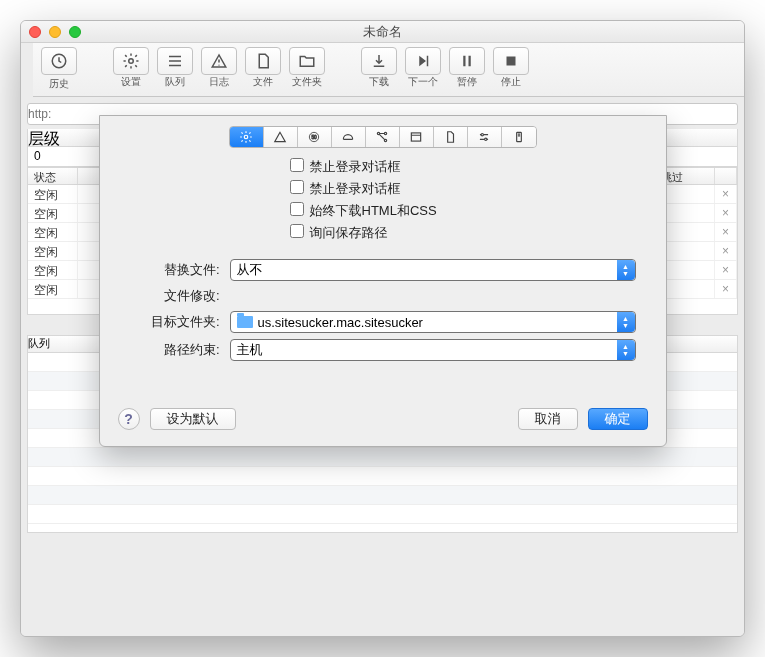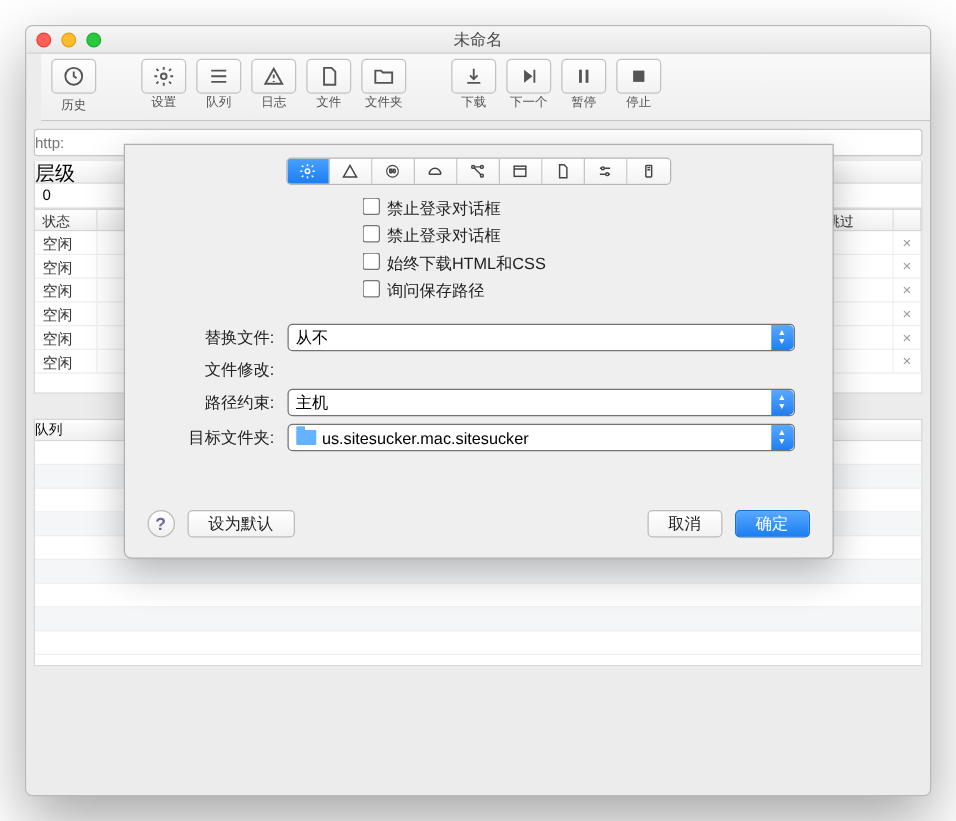--- a/index.html
+++ b/index.html
@@ -314,31 +314,31 @@
         <label>替换文件:</label>
         <div class="select">
             <span>从不</span>
             <div class="arrows">▲<br>▼</div>
           </div>
       </div>
       <div class="formrow">
         <label>文件修改:</label>
       </div>
       <div class="formrow">
-        <label>路径约束:</label>
-        <div class="select">
-            <span>主机</span>
-            <div class="arrows">▲<br>▼</div>
-          </div>
-      </div>
-      <div class="formrow">
         <label>目标文件夹:</label>
         <div class="select">
             <div class="folder-ico"></div>
             <span>us.sitesucker.mac.sitesucker</span>
+            <div class="arrows">▲<br>▼</div>
+          </div>
+      </div>
+      <div class="formrow">
+        <label>路径约束:</label>
+        <div class="select">
+            <span>主机</span>
             <div class="arrows">▲<br>▼</div>
           </div>
       </div>
 
       <div class="modal-footer">
         <div class="help">?</div>
         <div class="mbtn">设为默认</div>
         <div class="spacer"></div>
         <div class="mbtn">取消</div>
         <div class="mbtn primary">确定</div>

